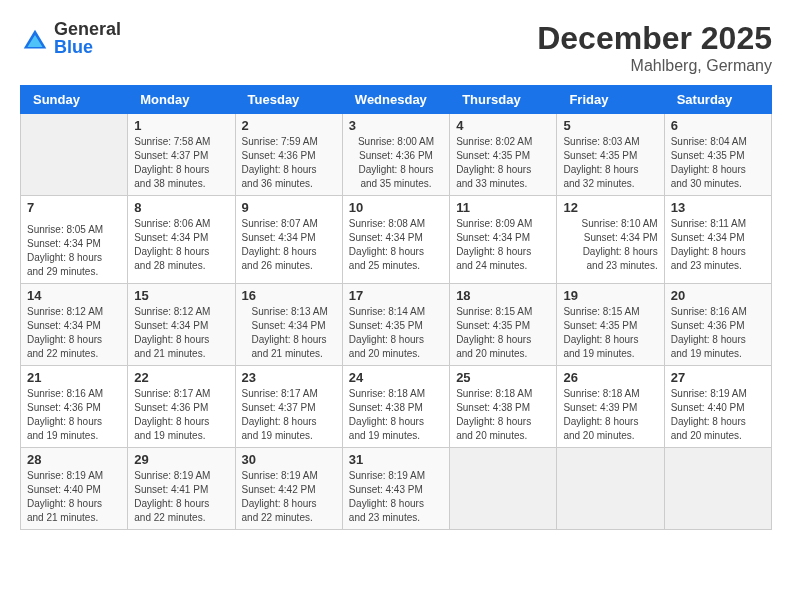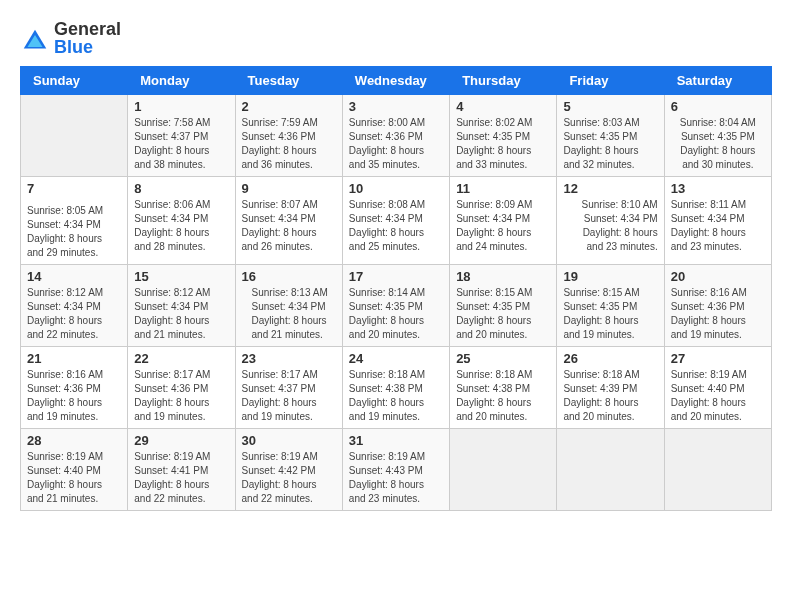--- a/index.html
+++ b/index.html
@@ -94,20 +94,24 @@
     </svg>
     <div>
       <div style="line-height:1">
         <span style="font-size:18px;font-weight:bold;color:#333;">General</span>
       </div>
       <div style="line-height:1">
         <span style="font-size:18px;font-weight:bold;color:#1a73e8;">Blue</span>
       </div>
     </div>
   </div>
+  <div class="title-block">
+    <h1>December 2025</h1>
+    <h2>Mahlberg, Germany</h2>
+  </div>
 </div>
 
 <table class="calendar">
   <thead>
     <tr>
     <th>Sunday</th>
         <th>Monday</th>
         <th>Tuesday</th>
         <th>Wednesday</th>
         <th>Thursday</th>
@@ -127,42 +131,42 @@
         </td>
         <td>
           <span class="day-num">2</span>
           <div class="day-info" style="white-space: pre-line;">Sunrise: 7:59 AM
 Sunset: 4:36 PM
 Daylight: 8 hours
 and 36 minutes.</div>
         </td>
         <td>
           <span class="day-num">3</span>
-          <div class="day-info" style="white-space: pre-line;">Sunrise: 8:00 AM
+          <div class="day-info" style="white-space: pre-line; text-align: center;">Sunrise: 8:00 AM
 Sunset: 4:36 PM
 Daylight: 8 hours
 and 35 minutes.</div>
         </td>
         <td>
           <span class="day-num">4</span>
           <div class="day-info" style="white-space: pre-line;">Sunrise: 8:02 AM
 Sunset: 4:35 PM
 Daylight: 8 hours
 and 33 minutes.</div>
         </td>
         <td>
           <span class="day-num">5</span>
           <div class="day-info" style="white-space: pre-line;">Sunrise: 8:03 AM
 Sunset: 4:35 PM
 Daylight: 8 hours
 and 32 minutes.</div>
         </td>
         <td>
           <span class="day-num">6</span>
-          <div class="day-info" style="white-space: pre-line; text-align: center;">Sunrise: 8:04 AM
+          <div class="day-info" style="white-space: pre-line;">Sunrise: 8:04 AM
 Sunset: 4:35 PM
 Daylight: 8 hours
 and 30 minutes.</div>
         </td>
       </tr>
       <tr>
         <td>
           <span class="day-num">7</span>
           <div class="day-info" style="white-space: pre-line; margin-top: 8px;">Sunrise: 8:05 AM
 Sunset: 4:34 PM

